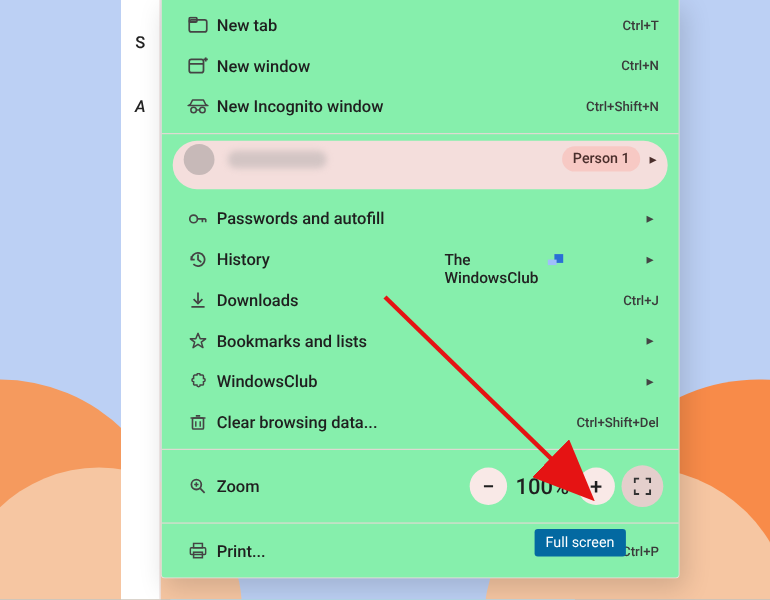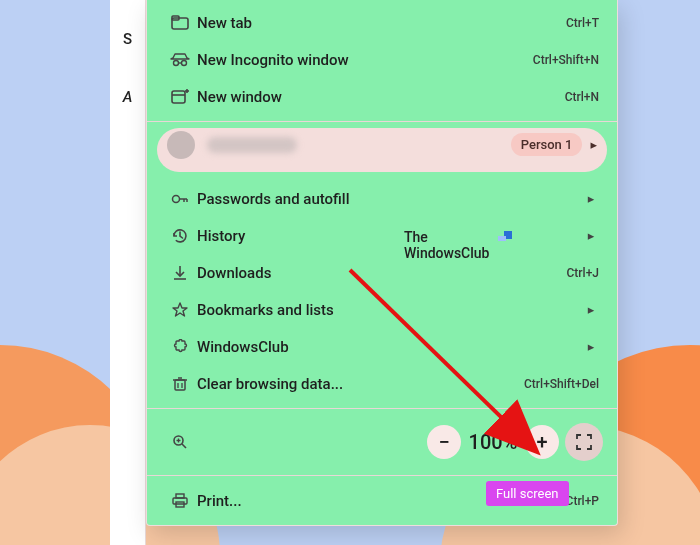--- a/index.html
+++ b/index.html
@@ -87,21 +87,21 @@
     display:flex; align-items:center; justify-content:center;
     font-size:20px; font-weight:500;
     cursor:pointer;
   }
   .circle-btn.light { background:#f9e9e7; }
   .circle-btn.highlight { background:#e4cfcc; width:38px; height:38px; }
   .zoom-val { width:52px; text-align:center; font-weight:500; font-size:20px; }
 
   .tooltip {
     position:absolute;
-    background:#d946ef; color:#fff;
+    background:#0369a1; color:#fff;
     font-size:13px;
     padding:5px 10px; border-radius:3px;
     white-space:nowrap;
   }
 
   .watermark {
     position:absolute; font-size:14px; color:#222; line-height:1.15; font-weight:500; pointer-events:none;
   }
   .watermark .sq { position:absolute; width:14px; height:10px; right:2px; top:2px; }
   .watermark .sq::before, .watermark .sq::after { content:""; position:absolute; }
@@ -135,42 +135,42 @@
           <rect x="1" y="3" width="16" height="11" rx="2" fill="none" stroke="#444" stroke-width="1.6"></rect>
           <rect x="1" y="1" width="7" height="4" rx="1" fill="none" stroke="#444" stroke-width="1.6"></rect>
         </svg>
     </span>
     <span class="label">New tab</span>
     <span class="shortcut">Ctrl+T</span>
   </div>
 
   <div class="row">
     <span class="icon-cell">
+      <svg width="18" height="16" viewBox="0 0 18 16">
+          <rect x="1" y="2" width="13" height="12" rx="2" fill="none" stroke="#444" stroke-width="1.6"></rect>
+          <line x1="1" y1="6" x2="14" y2="6" stroke="#444" stroke-width="1.6"></line>
+          <line x1="14" y1="2" x2="18" y2="2" stroke="#444" stroke-width="1.6"></line>
+          <line x1="16" y1="0" x2="16" y2="4" stroke="#444" stroke-width="1.6"></line>
+        </svg>
+    </span>
+    <span class="label">New window</span>
+    <span class="shortcut">Ctrl+N</span>
+  </div>
+
+  <div class="row">
+    <span class="icon-cell">
       <svg width="20" height="14" viewBox="0 0 20 14">
           <path d="M3 5 L5 1 L15 1 L17 5 L19 6 L1 6 Z" fill="none" stroke="#444" stroke-width="1.4" stroke-linejoin="round"></path>
           <circle cx="6" cy="10" r="2.5" fill="none" stroke="#444" stroke-width="1.4"></circle>
           <circle cx="14" cy="10" r="2.5" fill="none" stroke="#444" stroke-width="1.4"></circle>
           <line x1="8.5" y1="10" x2="11.5" y2="10" stroke="#444" stroke-width="1.4"></line>
         </svg>
     </span>
     <span class="label">New Incognito window</span>
     <span class="shortcut">Ctrl+Shift+N</span>
-  </div>
-
-  <div class="row">
-    <span class="icon-cell">
-      <svg width="18" height="16" viewBox="0 0 18 16">
-          <rect x="1" y="2" width="13" height="12" rx="2" fill="none" stroke="#444" stroke-width="1.6"></rect>
-          <line x1="1" y1="6" x2="14" y2="6" stroke="#444" stroke-width="1.6"></line>
-          <line x1="14" y1="2" x2="18" y2="2" stroke="#444" stroke-width="1.6"></line>
-          <line x1="16" y1="0" x2="16" y2="4" stroke="#444" stroke-width="1.6"></line>
-        </svg>
-    </span>
-    <span class="label">New window</span>
-    <span class="shortcut">Ctrl+N</span>
   </div>
 
   <div class="sep"></div>
 
   <div class="profile-row">
     <div class="avatar"></div>
     <div class="blurred-name"></div>
     <span class="profile-badge">Person 1</span>
     <span class="chev-end">▸</span>
   </div>
@@ -252,20 +252,21 @@
 
   <div class="row zoom-row">
     <span class="icon-cell">
       <svg width="16" height="16" viewBox="0 0 16 16">
           <circle cx="6.5" cy="6.5" r="4.5" fill="none" stroke="#444" stroke-width="1.6"></circle>
           <line x1="10" y1="10" x2="14" y2="14" stroke="#444" stroke-width="1.6"></line>
           <line x1="4.5" y1="6.5" x2="8.5" y2="6.5" stroke="#444" stroke-width="1.4"></line>
           <line x1="6.5" y1="4.5" x2="6.5" y2="8.5" stroke="#444" stroke-width="1.4"></line>
         </svg>
     </span>
+    <span class="label">Zoom</span>
     <div class="zoom-controls">
       <div class="circle-btn light">
           <span>−</span>
         </div>
       <span class="zoom-val">100%</span>
       <div class="circle-btn light">
           <span>+</span>
         </div>
       <div class="circle-btn highlight">
         <span>

